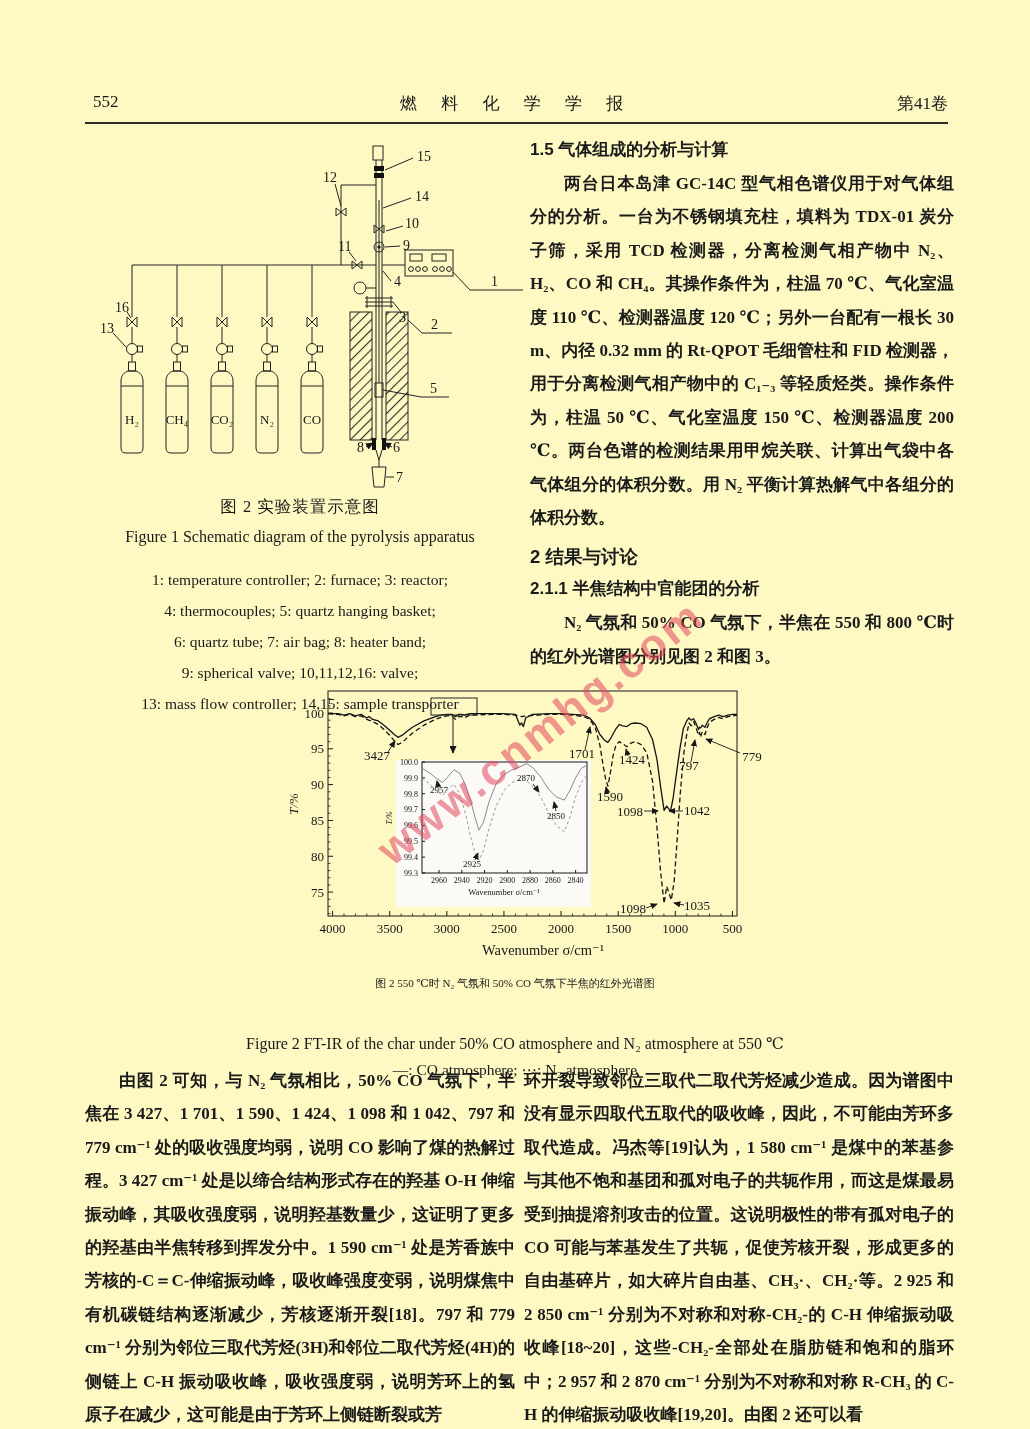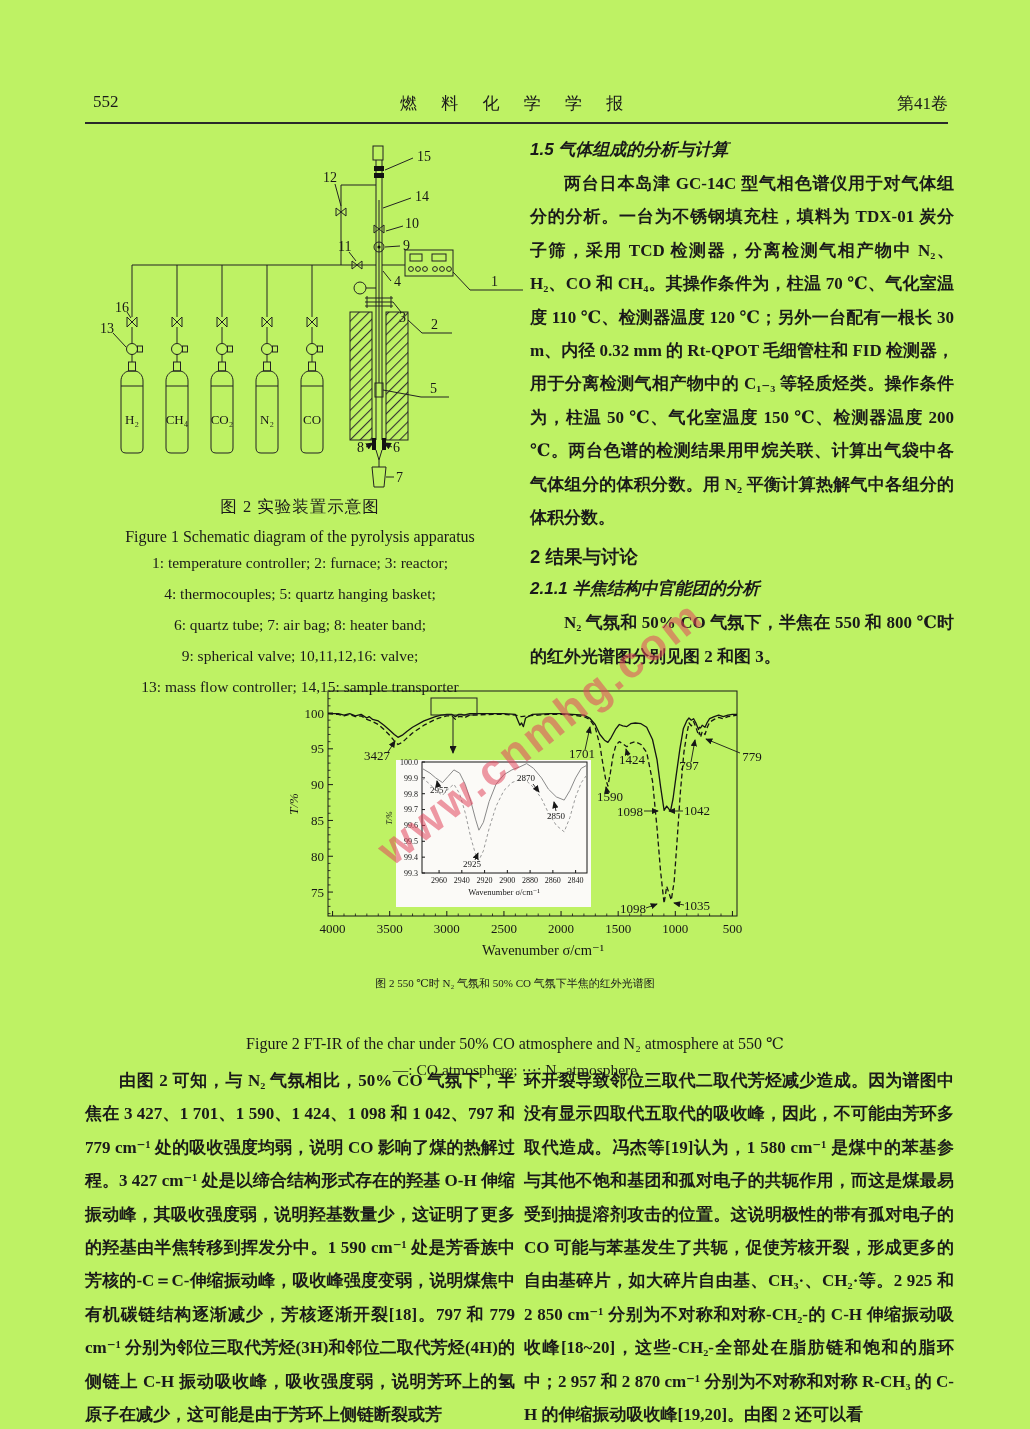--- a/index.html
+++ b/index.html
@@ -1,36 +1,36 @@
 <!DOCTYPE html>
 <html><head>
 <meta charset="utf-8">
 <style>
   html,body{margin:0;padding:0;background:#e8e6e2;}
-  #page{position:relative;width:1030px;height:1429px;background:#bef264;color:#1a1a1a;
+  #page{position:relative;width:1030px;height:1429px;background:#fef9c3;color:#1a1a1a;
         font-family:"Liberation Serif","DejaVu Serif",serif;overflow:hidden;}
   
   #hdr{position:absolute;left:85px;top:92px;width:863px;height:30px;
        border-bottom:2px solid #2a2a2a;font-size:17px;}
   #hdr .pg{position:absolute;left:8px;top:0;}
   #hdr .jr{position:absolute;left:0;right:0;top:0;text-align:center;letter-spacing:10px;}
   #hdr .vol{position:absolute;right:0;top:0;}
   
   #fig1{position:absolute;left:95px;top:140px;}
   #fig1 svg{display:block;}
   #fig1cap{position:absolute;left:80px;top:496px;width:440px;text-align:center;}
   #fig1cap .zh{font-size:16.5px;letter-spacing:1px;margin-bottom:10px;}
-  #fig1cap .en{font-size:16px;margin-bottom:1px;}
+  #fig1cap .en{font-size:16px;margin-bottom:18px;}
   #fig1cap .lg{font-size:15.5px;line-height:31px;}
   
   #rcol{position:absolute;left:530px;top:138px;width:424px;}
   .h1{font-family:"Liberation Sans","DejaVu Sans",sans-serif;font-weight:700;
       font-size:18.5px;margin:10px 0 8px 0;}
   .h2{font-family:"Liberation Sans","DejaVu Sans",sans-serif;font-weight:700;
-      font-size:17px;margin:8px 0 6px 0;font-style:italic;}
+      font-size:17px;margin:8px 0 6px 0;}
   .para{font-size:17px;line-height:33.4px;text-align:justify;margin:0 0 2px 0;font-weight:bold;}
   .ind{text-indent:2em;}
   
   #fig2{position:absolute;left:285px;top:680px;}
   #fig2cap{position:absolute;left:85px;top:976px;width:860px;text-align:center;}
   #fig2cap .zh{font-size:11px;margin-bottom:9px;}
   #fig2cap .en{font-size:16px;margin-bottom:8px;margin-top:43px;}
   #fig2cap .lg{font-size:15.5px;}
   
   #bl{position:absolute;left:85px;top:1064px;width:430px;}

